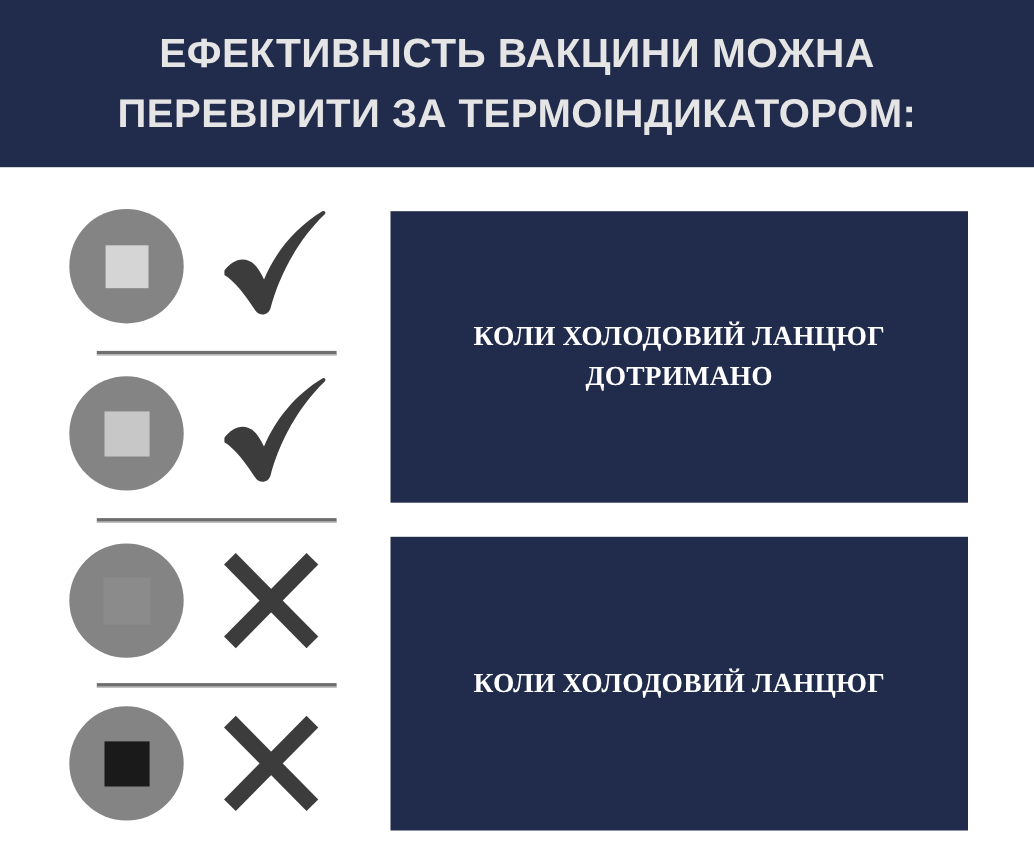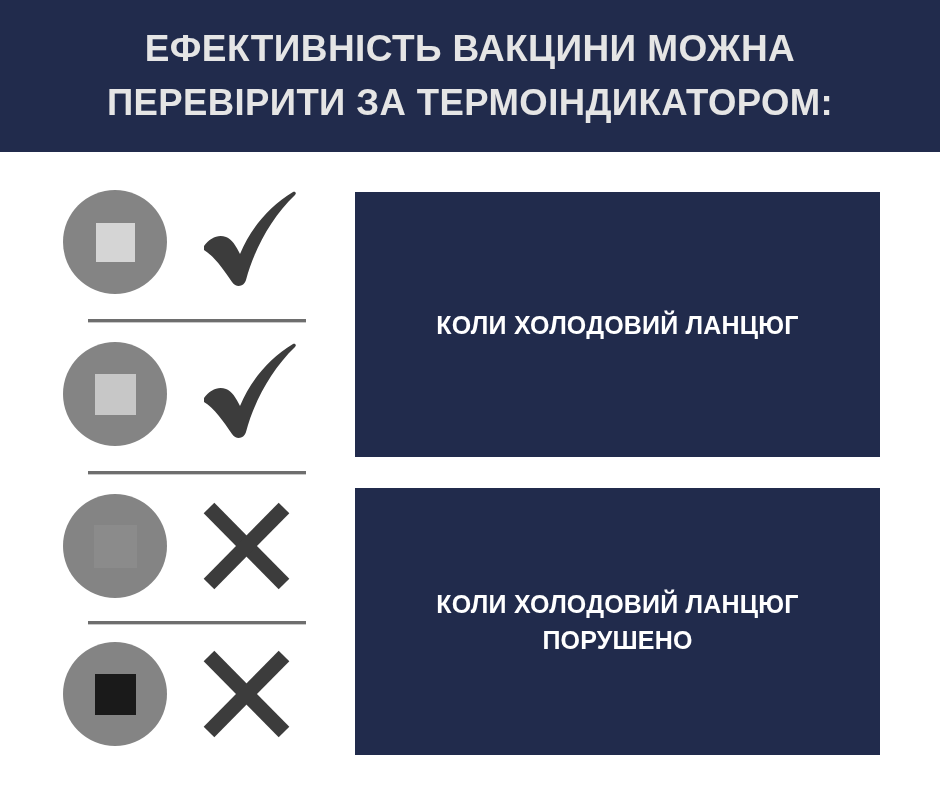--- a/index.html
+++ b/index.html
@@ -120,21 +120,21 @@
   #message-panel-good { top: 192px; height: 265px; }
   #message-panel-bad  { top: 488px; height: 267px; }
 
   .panel-text {
     color: #ffffff;
     font-weight: bold;
     font-size: 25px;
     line-height: 36px;
     text-align: center;
     letter-spacing: 0.2px;
-    font-family: Liberation Sans, sans-serif;
+    font-family: Liberation Serif, serif;
   }
 </style>
 </head>
 <body>
 
 <div id="header-banner">
   <div class="header-line" id="header-line-1">ЕФЕКТИВНІСТЬ ВАКЦИНИ МОЖНА</div>
   <div class="header-line" id="header-line-2">ПЕРЕВІРИТИ ЗА ТЕРМОІНДИКАТОРОМ:</div>
 </div>
 
@@ -191,21 +191,21 @@
   </div>
 
   <div class="row-divider" id="row-divider-1"></div>
   <div class="row-divider" id="row-divider-2"></div>
   <div class="row-divider" id="row-divider-3"></div>
 </div>
 
 <div class="message-panel" id="message-panel-good">
   <div class="panel-text">
     <span>КОЛИ ХОЛОДОВИЙ ЛАНЦЮГ</span><br>
+    <span>ДОТРИМАНО</span>
   </div>
 </div>
 
 <div class="message-panel" id="message-panel-bad">
   <div class="panel-text">
     <span>КОЛИ ХОЛОДОВИЙ ЛАНЦЮГ</span><br>
-    <span>ПОРУШЕНО</span>
   </div>
 </div>
 
 </body></html>

